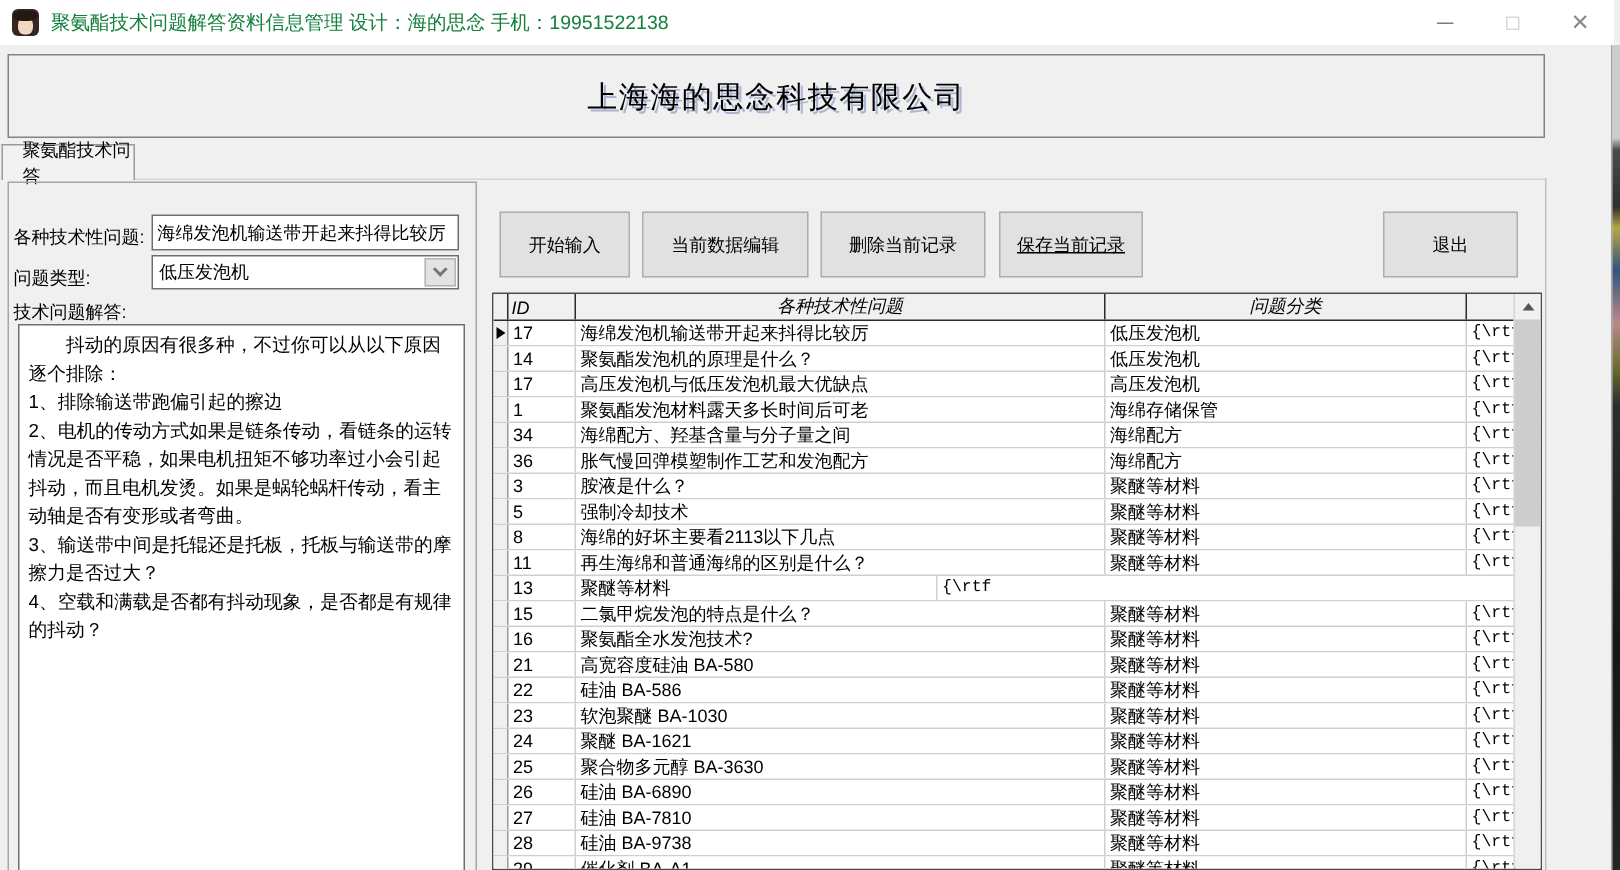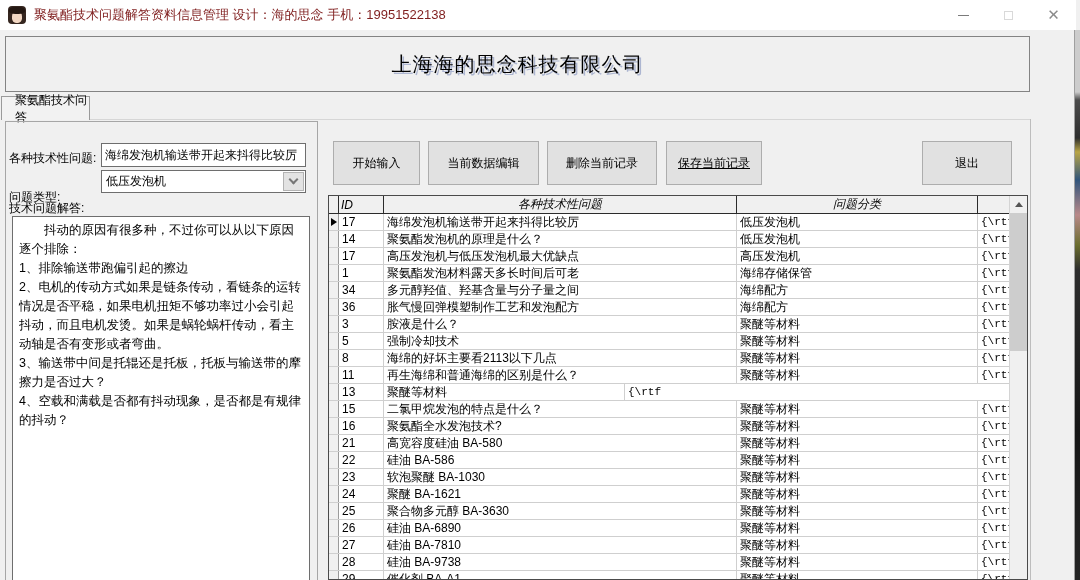--- a/index.html
+++ b/index.html
@@ -7,21 +7,21 @@
   body {
     font-family:"Liberation Sans","DejaVu Sans",sans-serif;
     background:#f0f0f0; color:#000; position:relative; font-size:12px;
   }
 
   
   .titlebar { position:absolute; left:0; top:0; width:1076px; height:30px; background:#ffffff; display:flex; align-items:center; }
   .app-avatar { width:18px; height:18px; margin-left:8px; background:#35261f; border-radius:4px; position:relative; overflow:hidden; flex:0 0 auto; }
   .app-avatar::after { content:""; position:absolute; left:4px; top:5px; width:10px; height:12px; background:#f2d7c3; border-radius:45% 45% 40% 40%; }
   .app-avatar::before { content:""; position:absolute; left:1px; top:1px; width:16px; height:7px; background:#241812; border-radius:40%; z-index:2; }
-  .titlebar-text { margin-left:8px; color:#7f1d1d; font-size:13px; white-space:nowrap; }
+  .titlebar-text { margin-left:8px; color:#15803d; font-size:13px; white-space:nowrap; }
   .winbtns { margin-left:auto; display:flex; height:100%; }
   .winbtn { width:45px; height:100%; display:flex; align-items:center; justify-content:center; color:#7b7b7b; font-size:13px; cursor:default; }
   .winbtn .dash { width:11px; height:1px; background:#7b7b7b; }
   .winbtn .maxbox { width:9px; height:9px; border:1px solid #d9d9d9; }
   .winbtn.close { color:#8a8a8a; font-size:15px; }
 
   
   .win-right-border { position:absolute; left:1074px; top:30px; width:1px; height:550px; background:#9f9f9f; }
   .desktop-strip { position:absolute; left:1075px; top:30px; width:5px; height:550px;
     background:linear-gradient(to bottom,#cccccc 0,#cccccc 62px,#4c4c4c 70px,#2e2e2e 108px,#b9a545 122px,#31557c 150px,#b98989 185px,#6b6e2f 215px,#2d2d2d 240px,#161616 400px,#242424 100%); }
@@ -32,21 +32,21 @@
 
   
   .tab-top-line { position:absolute; left:90px; top:119px; width:941px; height:1px; background:#d6d6d6; }
   .page-right-edge { position:absolute; left:1030px; top:119px; width:1px; height:461px; background:#bdbdbd; }
   .tab { position:absolute; left:1px; top:96px; width:89px; height:24px; background:#f2f2f2; border:1px solid #9a9a9a; border-bottom:none; display:flex; align-items:center; justify-content:center; font-size:12px;padding-left:13px; }
 
   
   .groupbox { position:absolute; left:5px; top:121px; width:313px; height:470px; border:1px solid #a6a6a6; }
   .fld-label { position:absolute; left:9px; font-size:12px; white-space:nowrap; }
   .lbl-question { top:150px; }
-  .lbl-category { top:177px;margin-top:12px; }
+  .lbl-category { top:177px; }
   .lbl-answer  { top:200px; }
   .txt-question { position:absolute; left:101px; top:143px; width:205px; height:24px; background:#fff; border:1px solid #6e6e6e; font-size:12px; padding:0 3px; line-height:22px; white-space:nowrap; overflow:hidden; }
   .combo { position:absolute; left:101px; top:170px; width:205px; height:23px; background:#fff; border:1px solid #6e6e6e; }
   .combo-text { position:absolute; left:4px; top:0; line-height:21px; font-size:12px; }
   .combo-btn { position:absolute; right:1px; top:1px; bottom:1px; width:21px; background:#e3e3e3; border:1px solid #b3b3b3; display:flex; align-items:center; justify-content:center; }
   .chevron-down { width:7px; height:7px; border-right:2px solid #777; border-bottom:2px solid #777; transform:rotate(45deg); margin-top:-4px; }
   .memo { position:absolute; left:12px; top:216px; width:298px; height:372px; background:#fff; border:1px solid #6e6e6e; padding:4px 6px; font-size:12.5px; line-height:19px; white-space:pre-wrap; overflow:hidden; }
 
   
   .btn { position:absolute; top:141px; height:44px; background:#e1e1e1; border:1px solid #adadad; display:flex; align-items:center; justify-content:center; font-size:12px; cursor:default; }
@@ -167,21 +167,21 @@
       <div class="grid-row">
         <div class="gr-cell gr-sel"></div>
         <div class="gr-cell gr-id">1</div>
         <div class="gr-cell gr-q">聚氨酯发泡材料露天多长时间后可老</div>
         <div class="gr-cell gr-cat">海绵存储保管</div>
         <div class="gr-cell gr-rtf">{\rtf</div>
       </div>
       <div class="grid-row">
         <div class="gr-cell gr-sel"></div>
         <div class="gr-cell gr-id">34</div>
-        <div class="gr-cell gr-q">多元醇羟值、羟基含量与分子量之间</div>
+        <div class="gr-cell gr-q">海绵配方、羟基含量与分子量之间</div>
         <div class="gr-cell gr-cat">海绵配方</div>
         <div class="gr-cell gr-rtf">{\rtf</div>
       </div>
       <div class="grid-row">
         <div class="gr-cell gr-sel"></div>
         <div class="gr-cell gr-id">36</div>
         <div class="gr-cell gr-q">胀气慢回弹模塑制作工艺和发泡配方</div>
         <div class="gr-cell gr-cat">海绵配方</div>
         <div class="gr-cell gr-rtf">{\rtf</div>
       </div>

